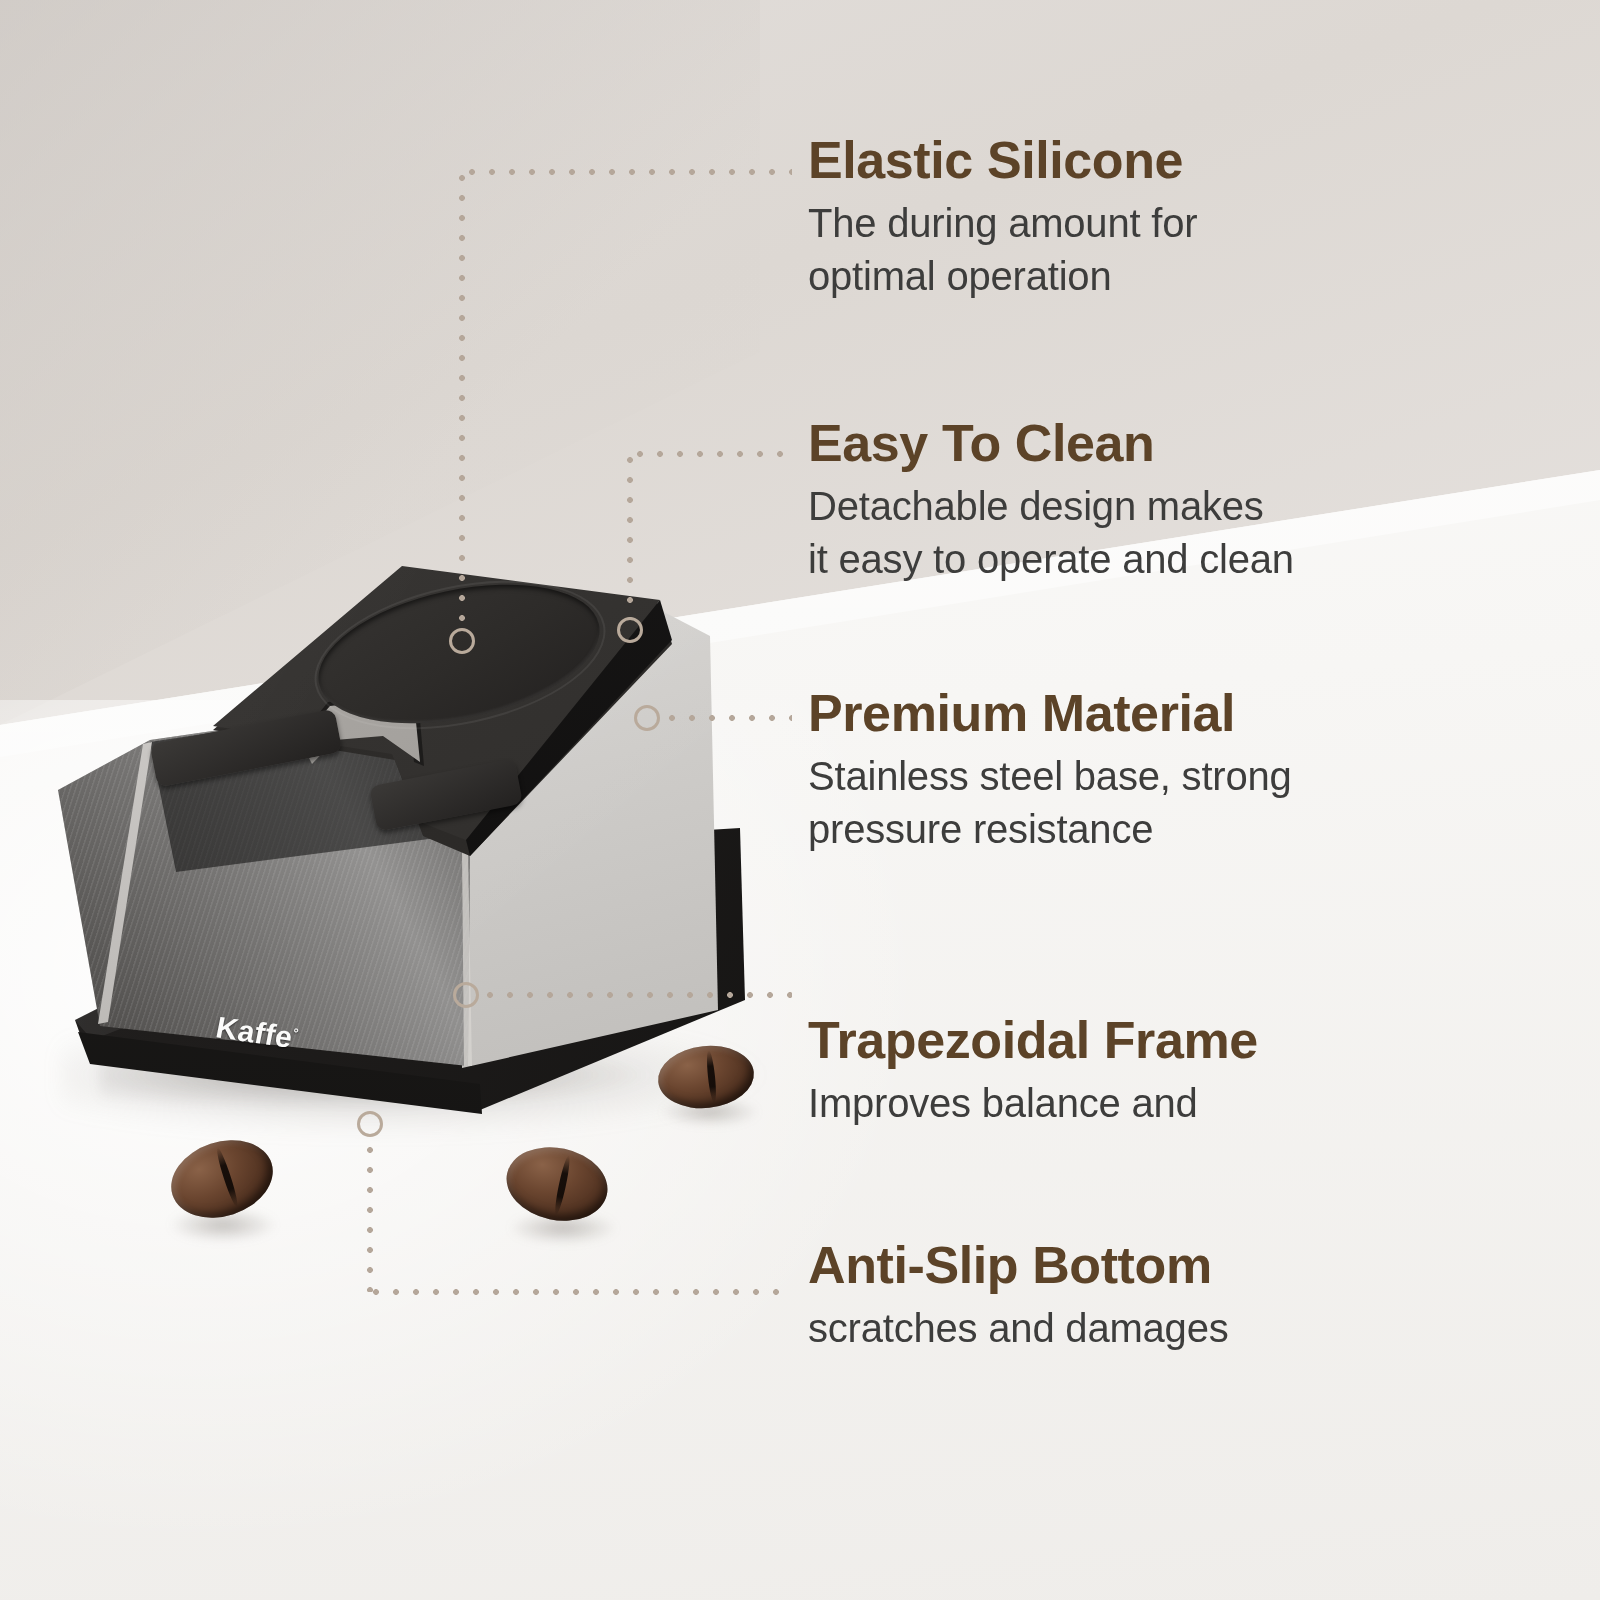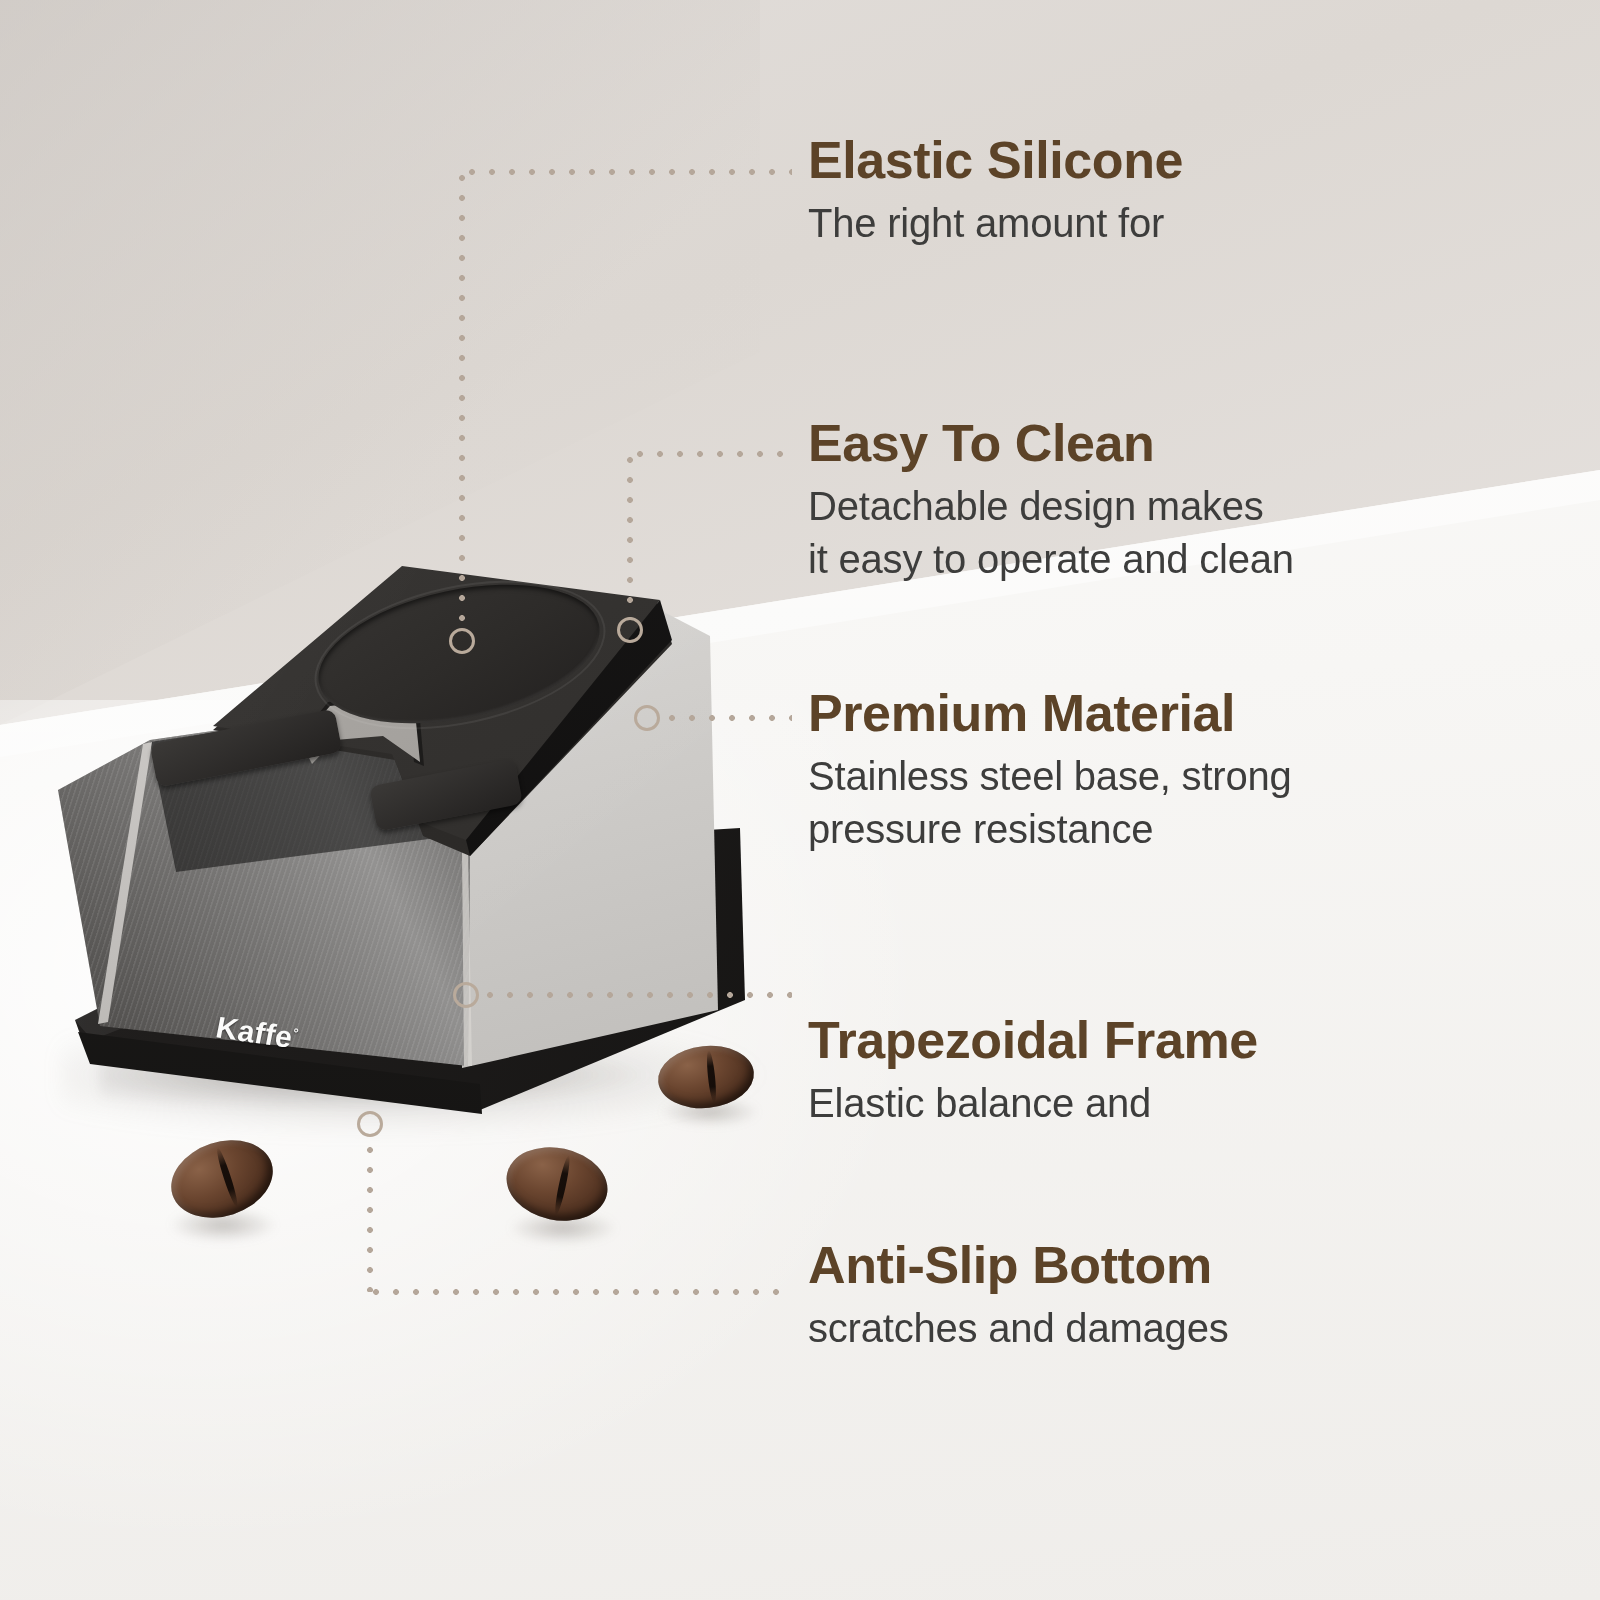--- a/index.html
+++ b/index.html
@@ -317,21 +317,22 @@
   <div class="dotline v" style="left:366px; top:1140px; height:152px;"></div>
   <div class="dotline h" style="left:366px; top:1288px; width:426px;"></div>
   <div class="marker" style="left:370px; top:1124px;"></div>
 </div>
 
 <div id="features">
 
   <div class="feature" style="top:133px;">
     <div class="f-title">Elastic Silicone</div>
     <div class="f-desc">
-      <span>The right amount for</span>
+      <span>The during amount for</span>
+      <span>optimal operation</span>
     </div>
   </div>
 
   <div class="feature" style="top:686px;">
     <div class="f-title">Premium Material</div>
     <div class="f-desc">
       <span>Stainless steel base, strong</span>
       <span>pressure resistance</span>
     </div>
   </div>
@@ -340,21 +341,21 @@
     <div class="f-title">Easy To Clean</div>
     <div class="f-desc">
       <span>Detachable design makes</span>
       <span>it easy to operate and clean</span>
     </div>
   </div>
 
   <div class="feature" style="top:965px;margin-top:48px;">
     <div class="f-title">Trapezoidal Frame</div>
     <div class="f-desc">
-      <span>Elastic balance and</span>
+      <span>Improves balance and</span>
     </div>
   </div>
 
   <div class="feature" style="top:1238px;">
     <div class="f-title">Anti-Slip Bottom</div>
     <div class="f-desc">
       <span>scratches and damages</span>
     </div>
   </div>
 </div>

